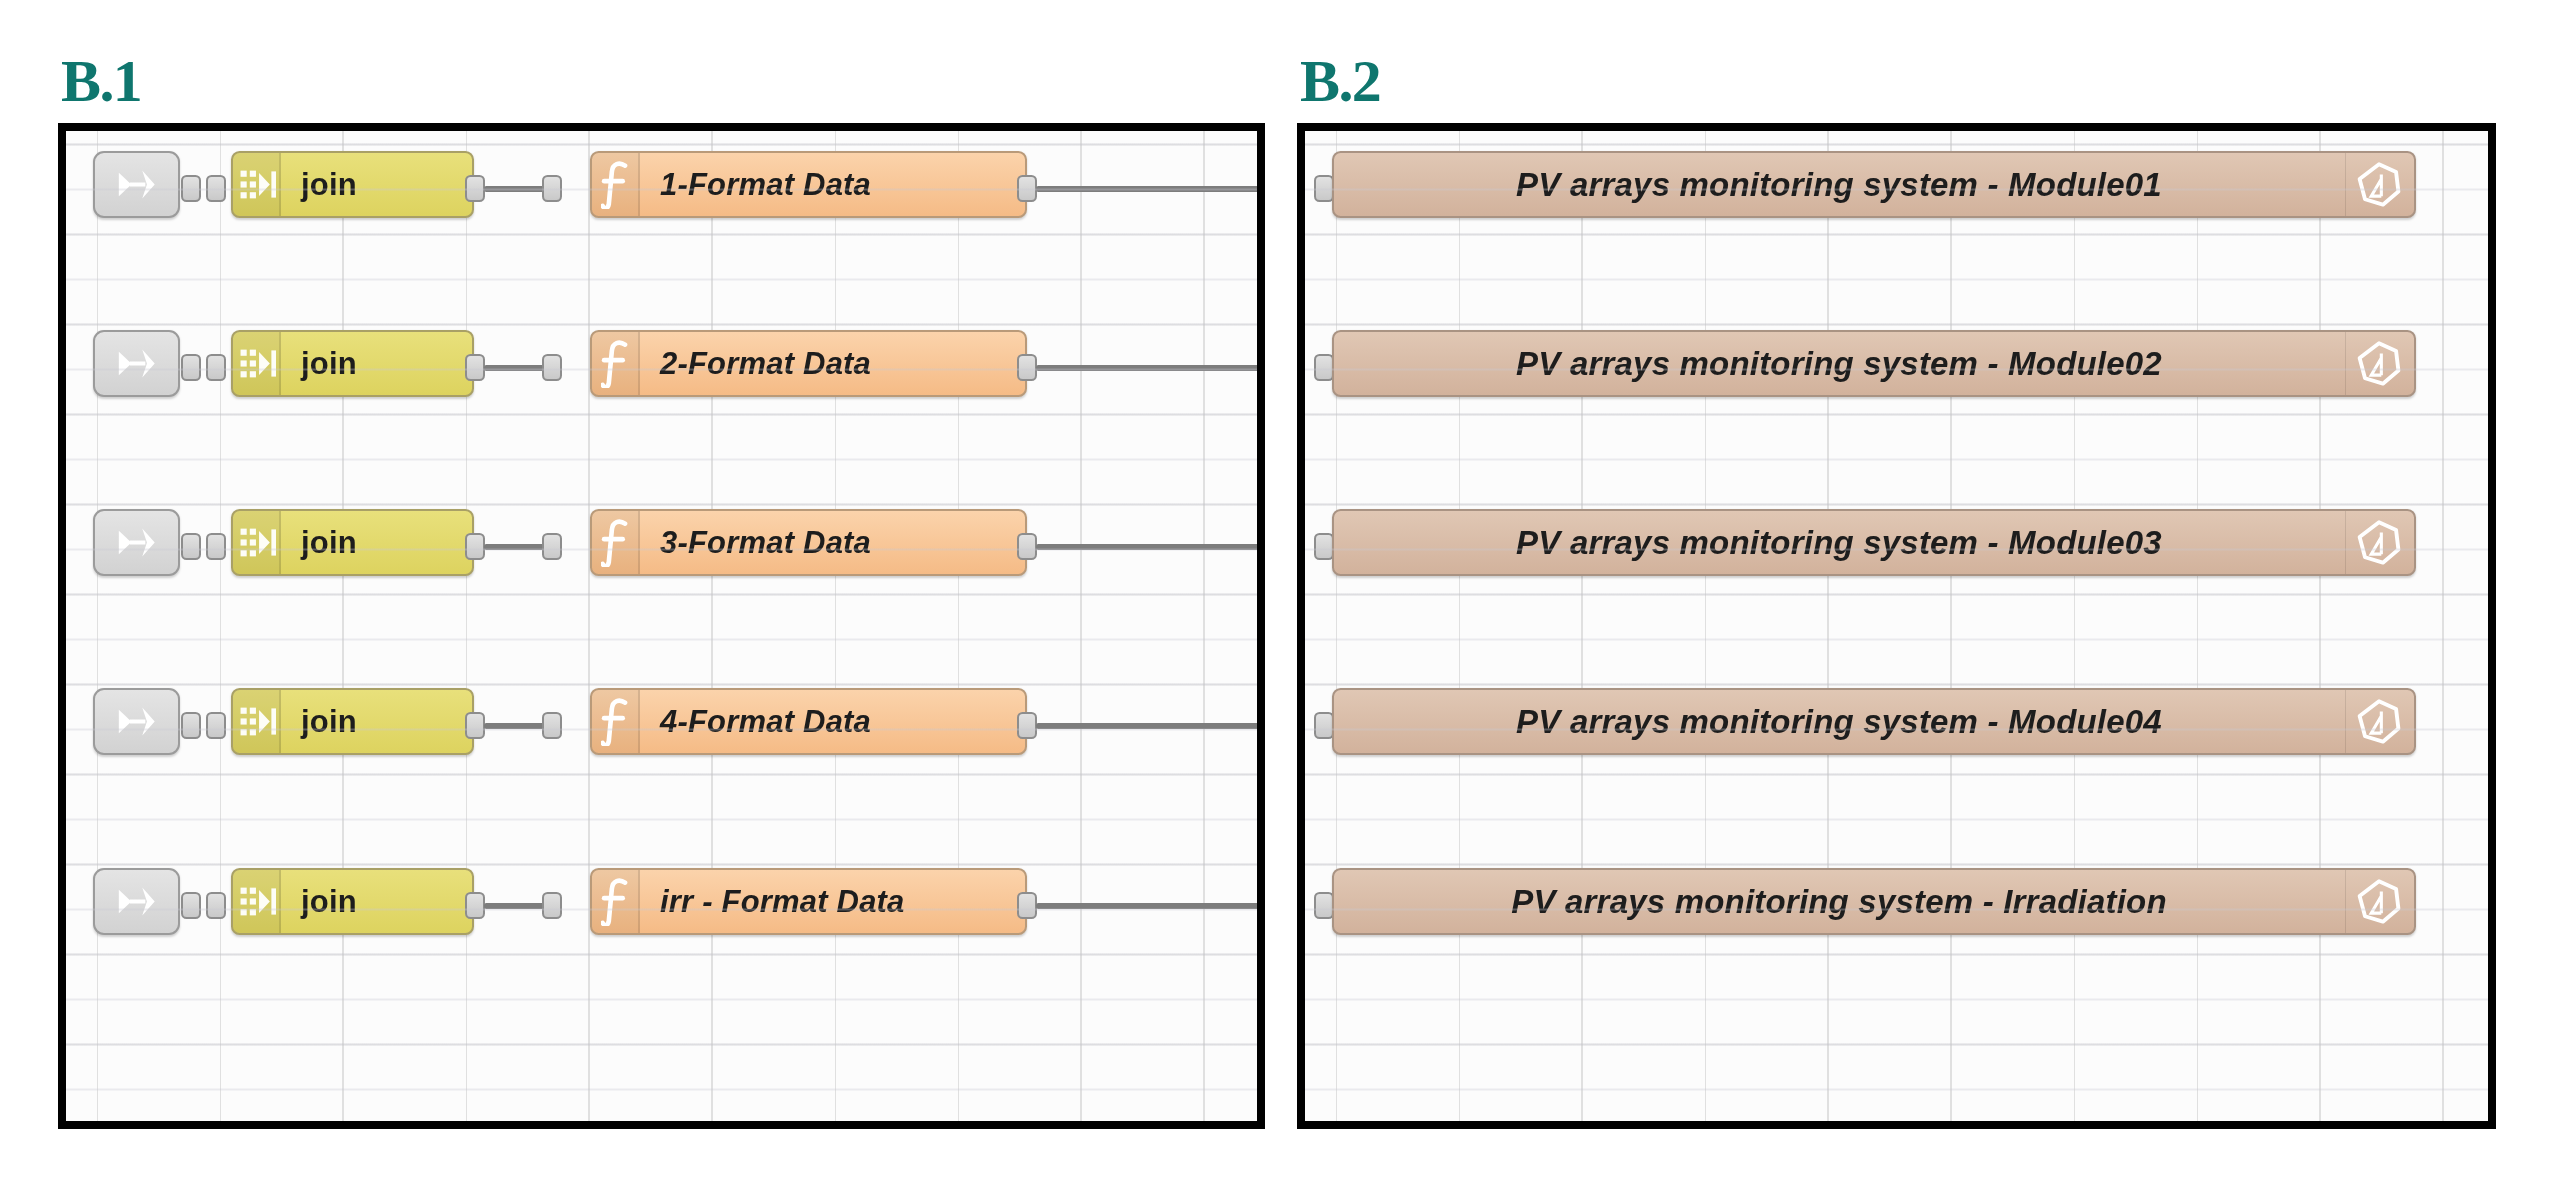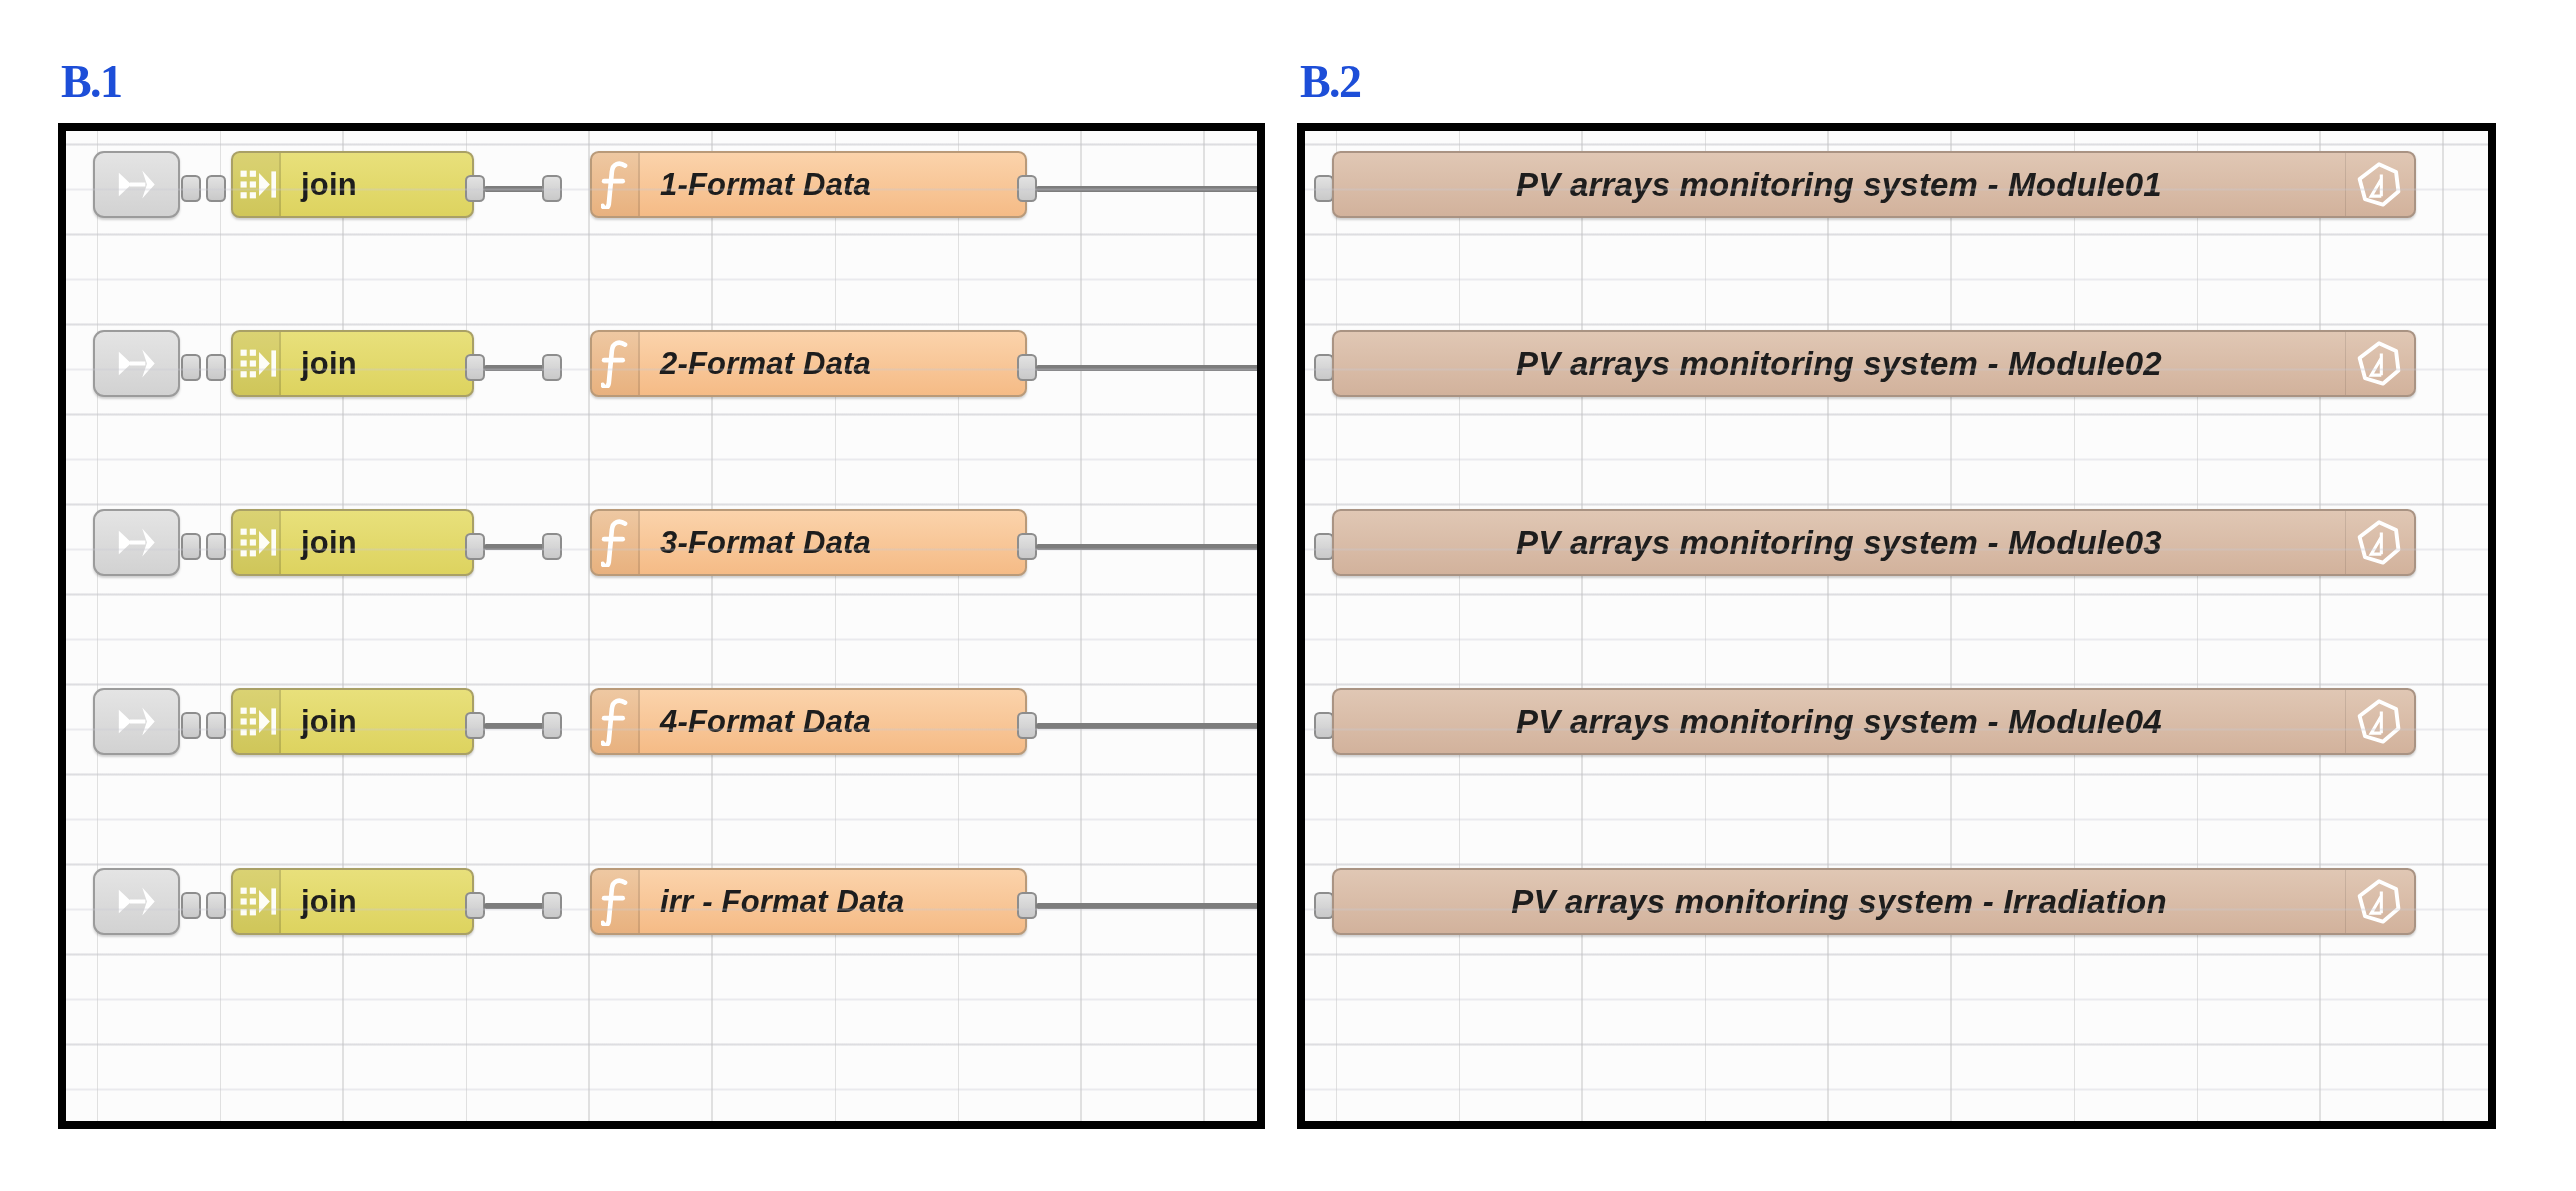--- a/index.html
+++ b/index.html
@@ -11,23 +11,23 @@
     font-family: "Liberation Sans", sans-serif;
     position: relative;
     overflow: hidden;
   }
 
   
   .panel-caption {
     position: absolute;
     font-family: "Liberation Serif", serif;
     font-weight: bold;
-    font-size: 46px;
+    font-size: 60px;
     line-height: 67px;
-    color: #1d4ed8;
+    color: #0f766e;
     letter-spacing: -1.6px;
   }
   #caption-b1 { left: 61px;  top: 48px; }
   #caption-b2 { left: 1300px; top: 48px; }
 
   
   .panel {
     position: absolute;
     border: 8.6px solid #000000;
     background: #ffffff;

